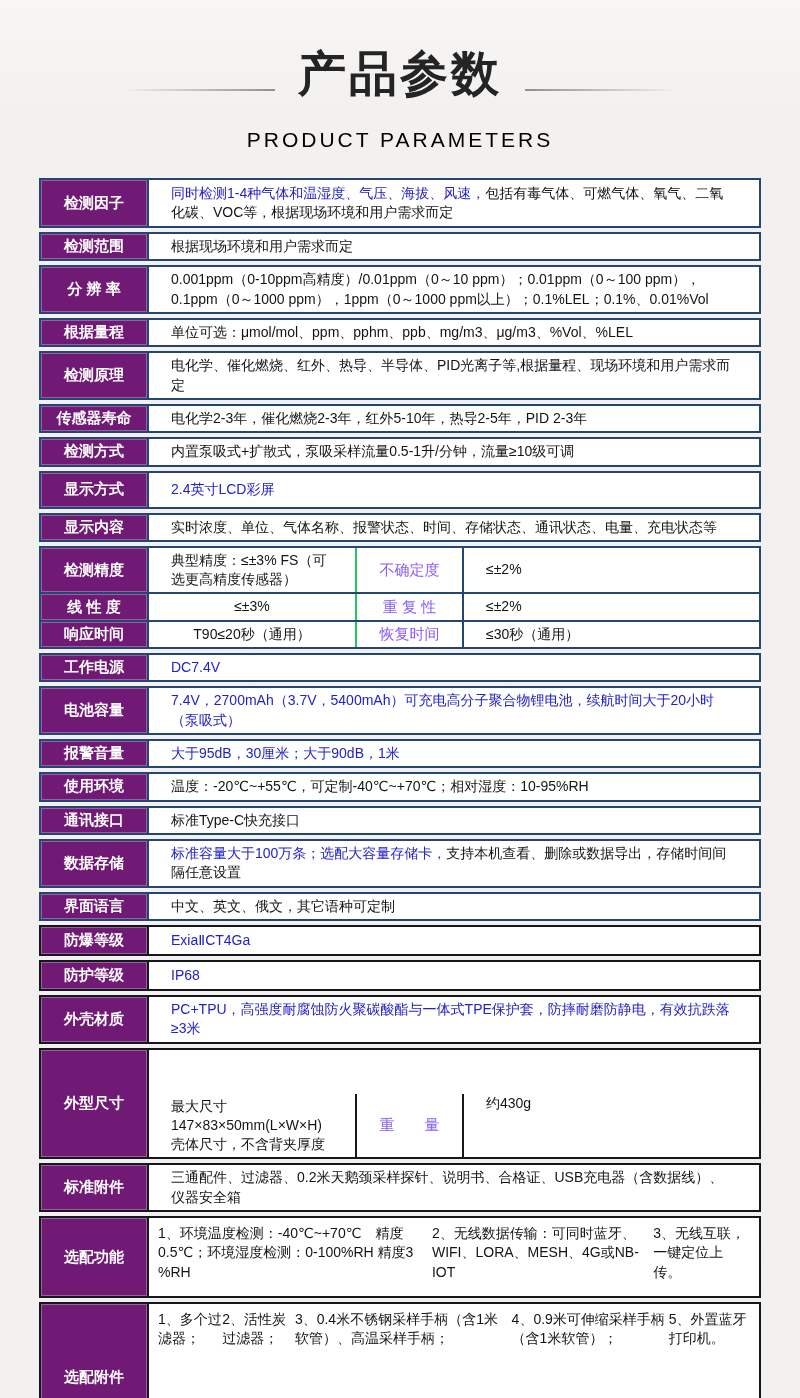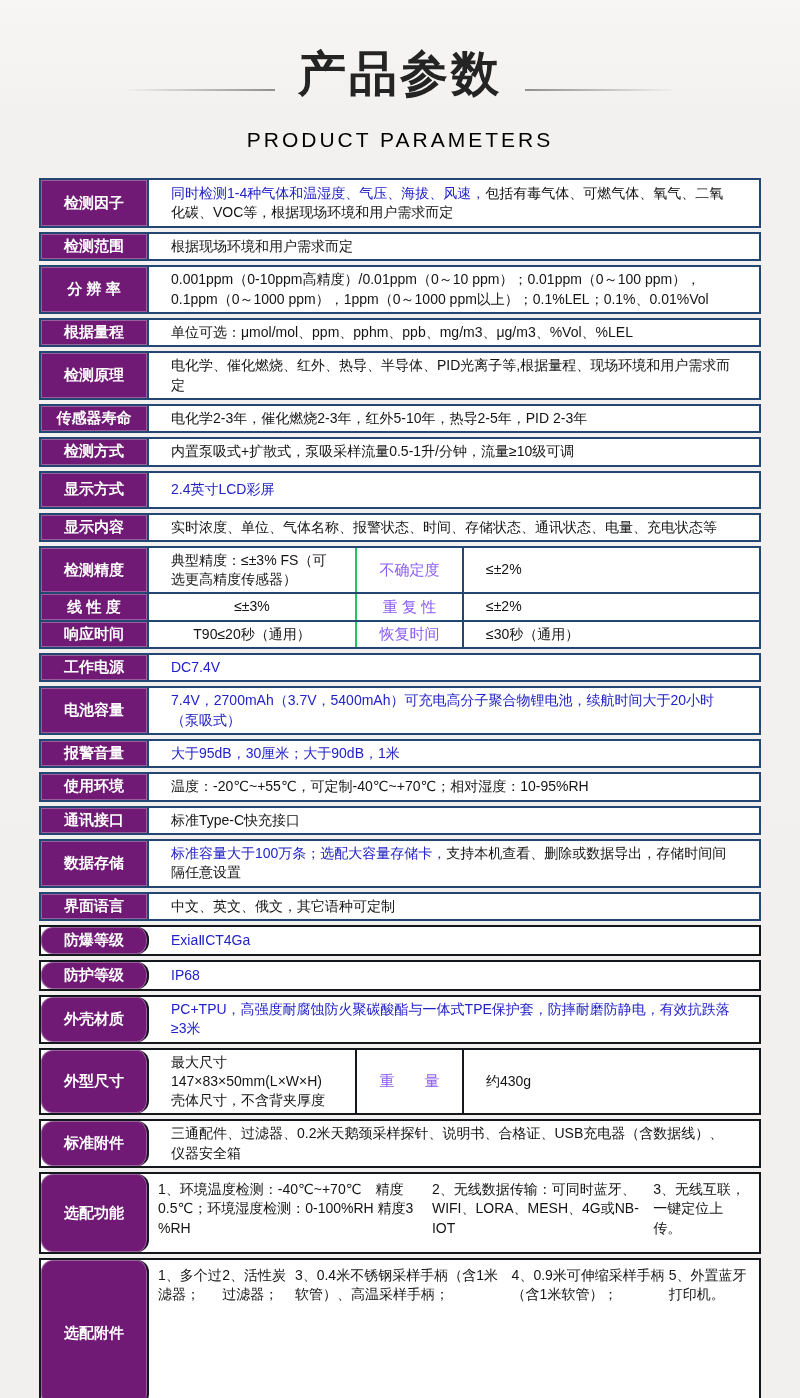--- a/index.html
+++ b/index.html
@@ -30,36 +30,36 @@
   .row.dark { border-color:#14181c; }
   .cell { min-width:0; }
   .label {
     flex:0 0 108px; width:108px;
     background:#701a75; border-right:2px solid #234672;
     color:#ffffff; font-weight:700; font-size:15px;
     display:flex; align-items:center; justify-content:center;
     text-align:center; padding:2px 3px;
     box-shadow:inset 0 0 0 1px rgba(255,255,255,.30);
   }
-  .dark .label { border-right-color:#14181c;border-radius:12px; }
+  .dark .label { border-right-color:#14181c; }
   .value {
     flex:1; display:flex; align-items:center;
     padding:3px 22px; font-size:14px; line-height:1.38; color:#141414;
   }
   .vtext { width:100%; }
   .blue { color:#2222c8; }
   .c2 { flex:0 0 208px; border-right:2px solid #22c55e; }
   .c2.center .vtext { text-align:center; }
   .c3 {
     flex:0 0 107px; border-right:2px solid #234672;
     display:flex; align-items:center; justify-content:center;
     font-size:15px; color:#8b5cf6; padding:2px; text-align:center;
   }
   .c4 { flex:1; }
-  .dark .c2, .dark .c3 { border-right-color:#14181c; }
+  .dark .c2, .dark .c3 { border-right-color:#14181c;margin-top:44px; }
   .lines { flex-direction:row; align-items:stretch; justify-content:space-around; padding:6px 9px; }
   
   .h22{min-height:22px}.h28{min-height:29px}.h30{min-height:31px}.h32{min-height:33px}
   .h36{min-height:38px}.h42{min-height:43px}.h44{min-height:45px}.h46{min-height:48px}
   .h50{min-height:50px}.h80{min-height:82px}.h150{min-height:150px}
 </style>
 </head>
 <body>
 
 <div class="hdr">

